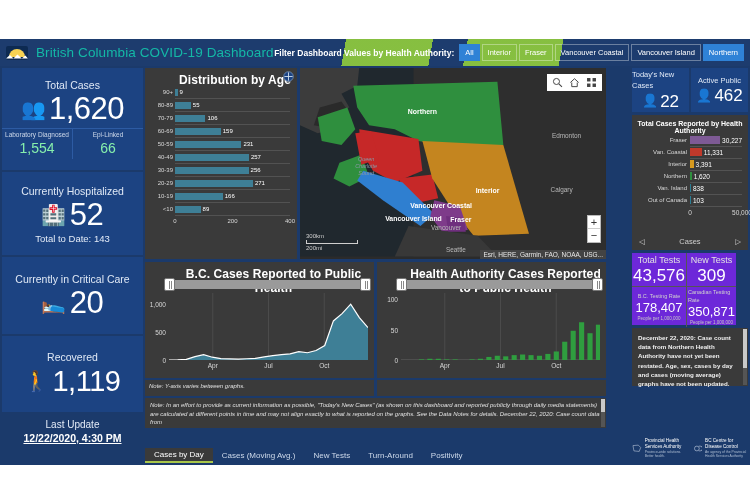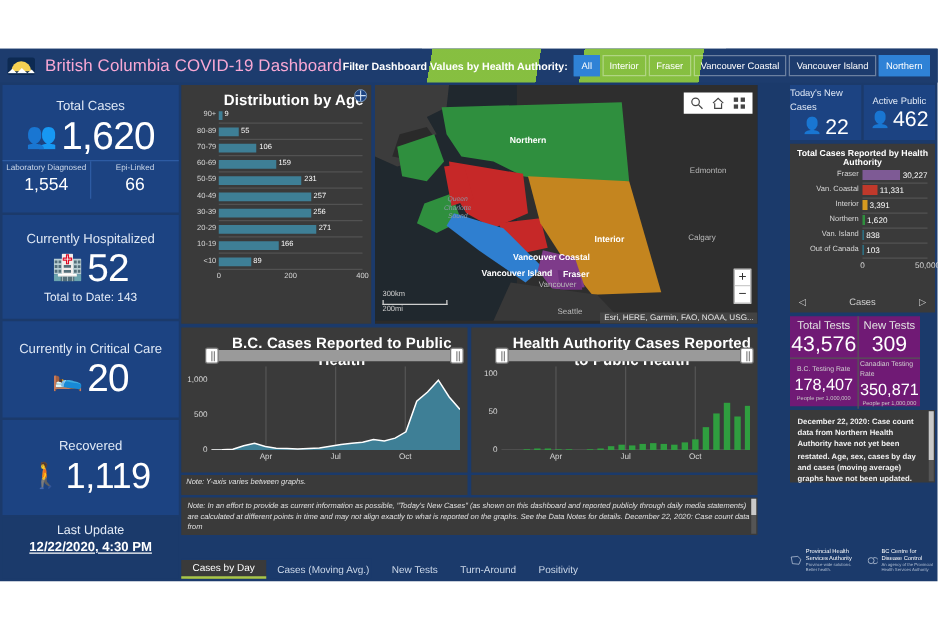--- a/index.html
+++ b/index.html
@@ -26,21 +26,21 @@
   .bc-logo::before {
     content: ""; position: absolute; left: 3px; top: 3px; width: 16px; height: 8px;
     border-radius: 8px 8px 0 0; background: #f6d253;
   }
   .bc-logo::after {
     content: ""; position: absolute; left: 0; bottom: 1px; width: 22px; height: 5px;
     background: #ffffff;
     clip-path: polygon(0 100%, 18% 30%, 34% 100%, 52% 18%, 72% 100%, 88% 40%, 100% 100%);
   }
   .header-title {
-    color: #f9a8d4; font-size: 13.5px; letter-spacing: .1px; margin-left: 8px;
+    color: #14b8a6; font-size: 13.5px; letter-spacing: .1px; margin-left: 8px;
   }
   .filter-bar {
     position: absolute; right: 0; top: 0; height: 27px; width: 430px;
     display: flex; align-items: center; justify-content: flex-end;
   }
   .filter-bg {
     position: absolute; left: 0; top: 0; width: 430px; height: 27px;
     background:
       linear-gradient(100deg, transparent 0 6%, #8cc63e 6% 26%, transparent 26% 34%,
                       #8cc63e 34% 56%, transparent 56%);
@@ -75,21 +75,21 @@
   .stat-row { display: flex; align-items: center; justify-content: center; gap: 3px; }
   .stat-val { color: #fff; font-size: 31px; font-weight: 300; line-height: 34px; letter-spacing: -.5px; }
   .stat-val.sm { font-size: 29px; }
   .icon-gl { color: #b8c4d4; font-size: 20px; line-height: 20px; }
   .split { display: flex; width: 100%; border-top: 1px solid #2d5ba3; margin-top: 2px; }
   .split > div {
     flex: 1; text-align: center; padding: 1px 0 2px;
   }
   .split > div:first-child { border-right: 1px solid #2d5ba3; }
   .split-lbl { color: #cdd9ea; font-size: 6.5px; display: block; line-height: 9px; }
-  .split-val { color: #ffffff; font-size: 14px; line-height: 16px; }
+  .split-val { color: #86efac; font-size: 14px; line-height: 16px; }
   .stat-sub { color: #e3ebf7; font-size: 9.5px; margin-top: 1px; }
   .lastupd {
     background: #1b3a6b; text-align: center; padding-top: 4px;
   }
   .lastupd .l1 { color: #e3ebf7; font-size: 10px; line-height: 13px; }
   .lastupd .l2 { color: #fff; font-size: 10.5px; font-weight: bold; line-height: 14px; text-decoration: underline; }
 
   
   .center-col { position: absolute; left: 145px; top: 29px; right: 144px; bottom: 2px; }
   .panel { background: #3a3a3a; position: relative; }
@@ -245,21 +245,21 @@
   .ha-bar { height: 8px; min-width: 1px; }
   .ha-num { color: #fff; font-size: 6.5px; margin-left: 2px; white-space: nowrap; }
   .ha-axis { position: absolute; left: 58px; right: 6px; top: 94px; height: 10px; color:#d8d8d8; font-size: 6.5px; }
   .ha-axis span { position: absolute; transform: translateX(-50%); }
   .ha-foot {
     position: absolute; left: 0; right: 0; bottom: 2px; height: 14px;
     display: flex; align-items: center; justify-content: space-between;
     padding: 0 7px; color: #cfcfcf; font-size: 7.5px;
   }
   .tests-panel {
-    position: absolute; left: 0; right: 12px; top: 185px; height: 72px; background: #701a75;
+    position: absolute; left: 0; right: 12px; top: 185px; height: 72px; background: #6d28d9;
   }
   .tests-grid { display: grid; grid-template-columns: 1fr 1fr; height: 100%; }
   .tcell {
     display:flex; flex-direction: column; align-items:center; justify-content:center;
     border-right: 1px solid #555; border-bottom: 1px solid #555; padding: 1px;
   }
   .tcell:nth-child(2n) { border-right: none; }
   .tcell:nth-child(n+3) { border-bottom: none; }
   .tc-t { color: #e2e2e2; font-size: 9px; line-height: 12px; }
   .tc-v { color: #fff; font-size: 17px; line-height: 19px; }

